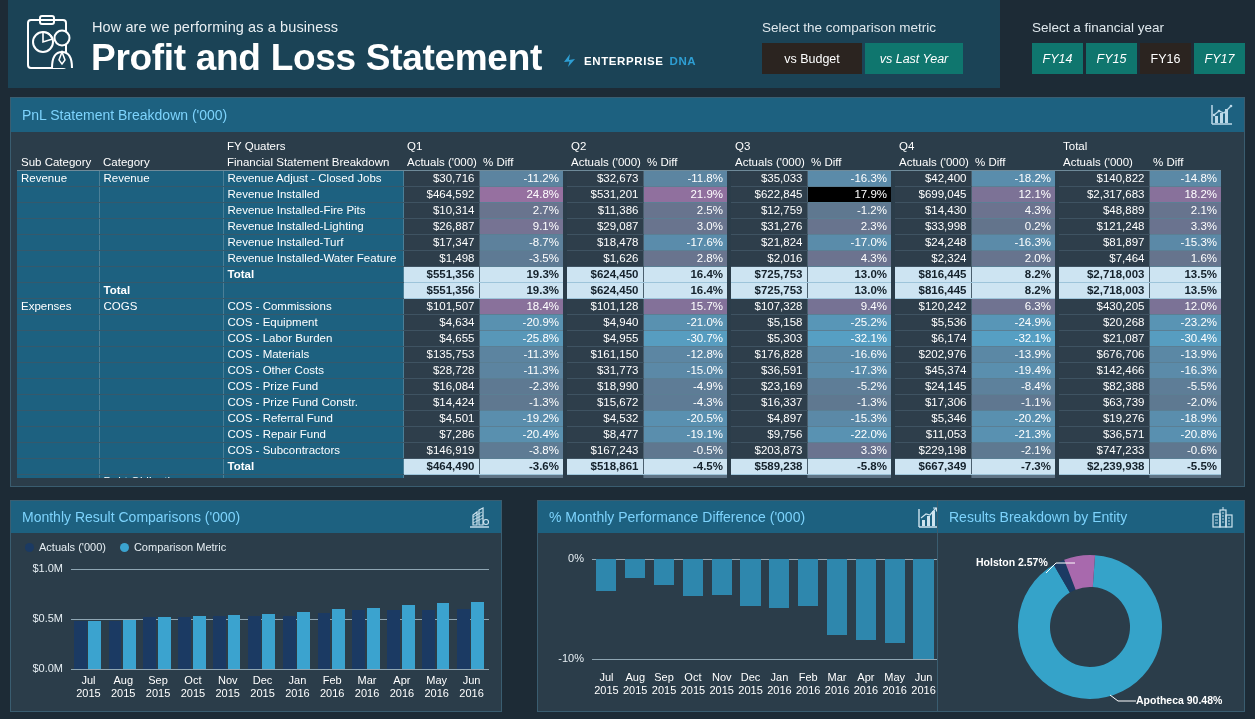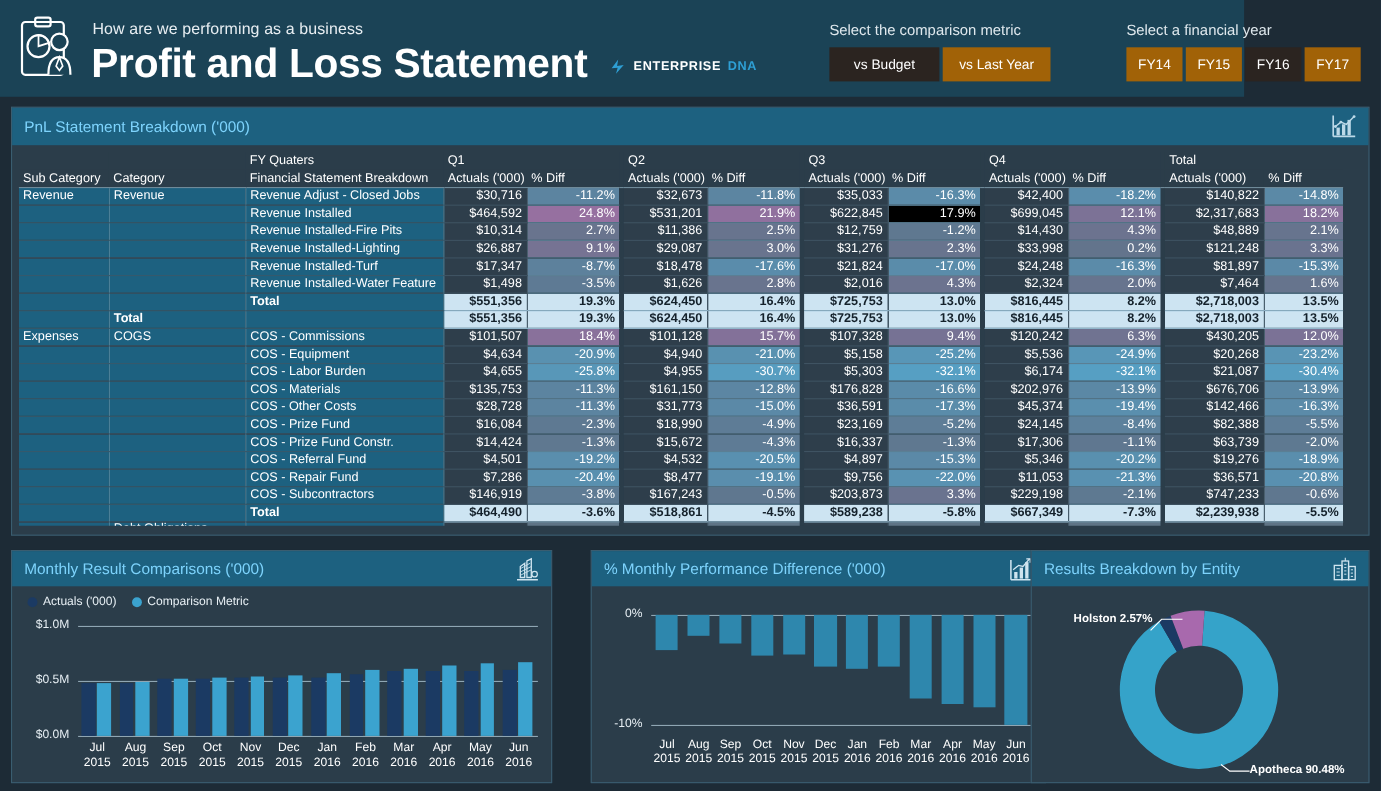--- a/index.html
+++ b/index.html
@@ -5,21 +5,21 @@
   * { box-sizing: border-box; margin: 0; padding: 0; }
   html, body {
     width: 1255px; height: 719px;
     background: #1d2b36;
     font-family: "Liberation Sans", sans-serif;
     overflow: hidden;
   }
 
   
   .header {
-    position: absolute; left: 0; top: 0; width: 1131px; height: 88px;
+    position: absolute; left: 8px; top: 0; width: 992px; height: 88px;
     background: #1b4356;
   }
   .hdr-icon {
     position: absolute; left: 14px; top: 14px; width: 60px; height: 60px;
   }
   .hdr-sub {
     position: absolute; left: 84px; top: 19px;
     font-size: 14.5px; color: #e8eef2; letter-spacing: .1px;
   }
   .hdr-title {
@@ -38,21 +38,21 @@
   .slicer-group { position: absolute; top: 20px; }
   .slicer-label {
     font-size: 13.5px; color: #dfe8ed; margin-bottom: 8px; white-space: nowrap;
   }
   .slicer-row { display: flex; gap: 3px; }
   .sbtn {
     height: 31px; display: flex; align-items: center; justify-content: center;
     font-size: 12.5px; color: #ffffff; cursor: pointer; user-select: none;
     border: none;
   }
-  .sbtn.on  { background: #a16207; }
+  .sbtn.on  { background: #0f766e; font-style: italic; }
   .sbtn.off { background: #2b2420; }
   .main-card {
     position: absolute; left: 10px; top: 97px; width: 1235px; height: 390px;
     background: #2b3d4a; border: 1px solid #3a5d70;
   }
   .card-head {
     position: relative; height: 34px; background: #1d6180;
     display: flex; align-items: center;
   }
   .card-title {

